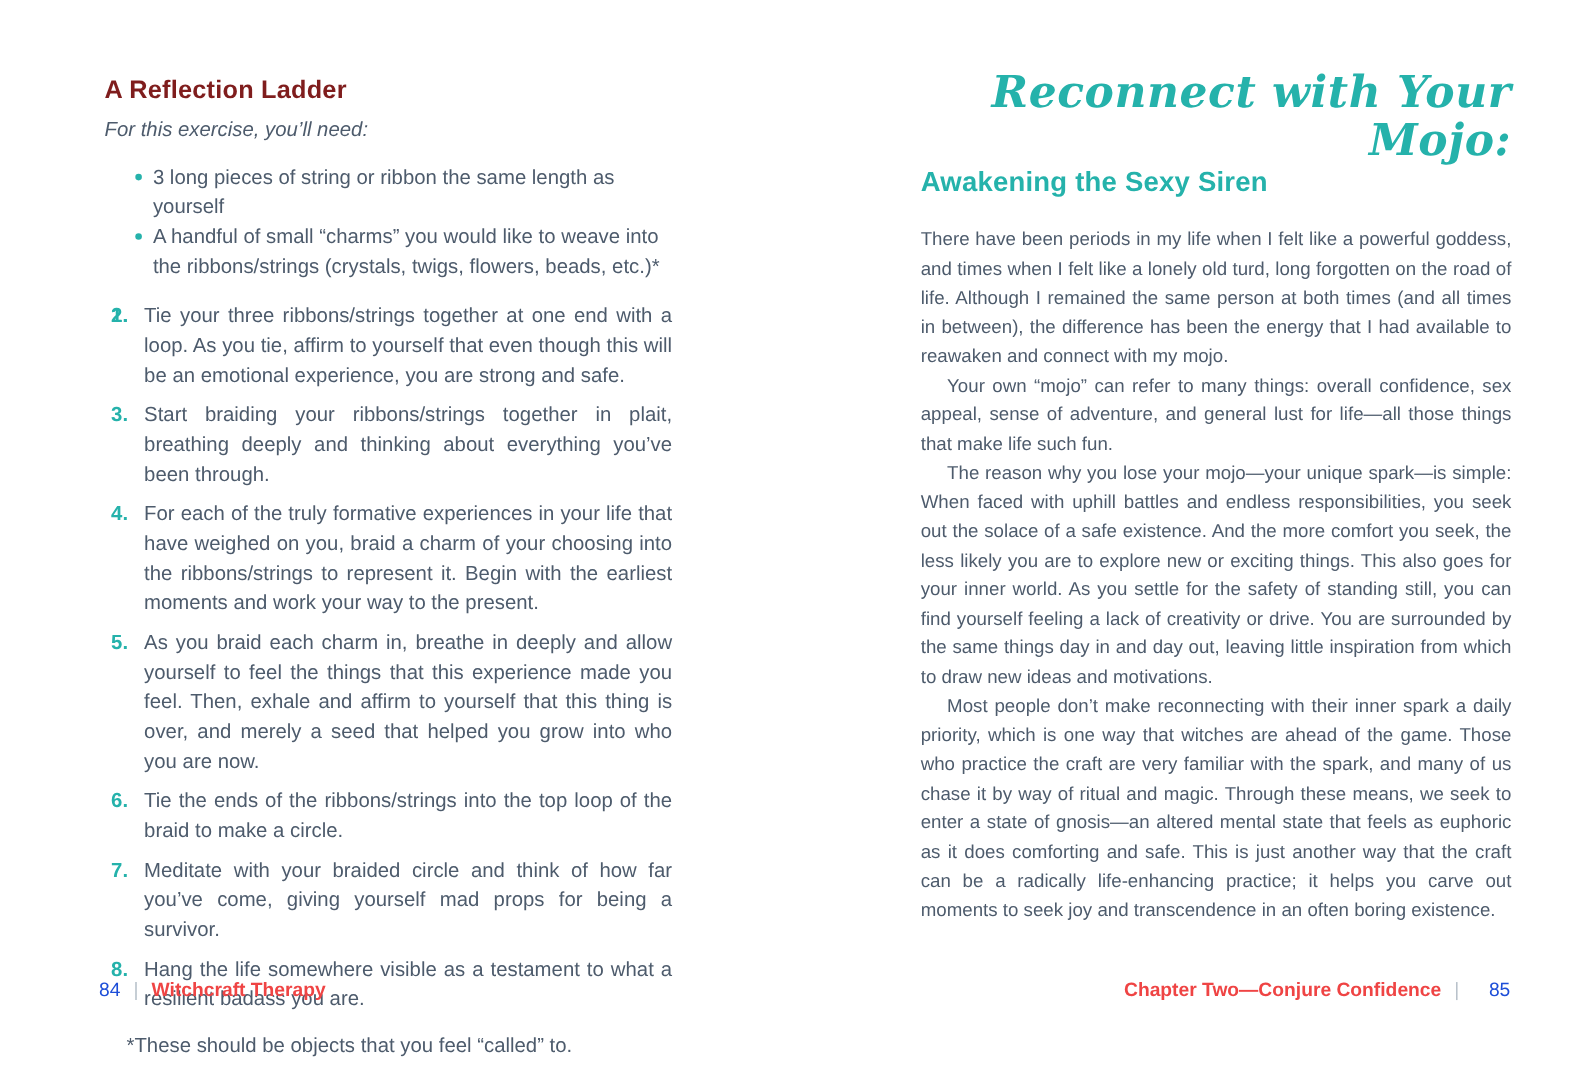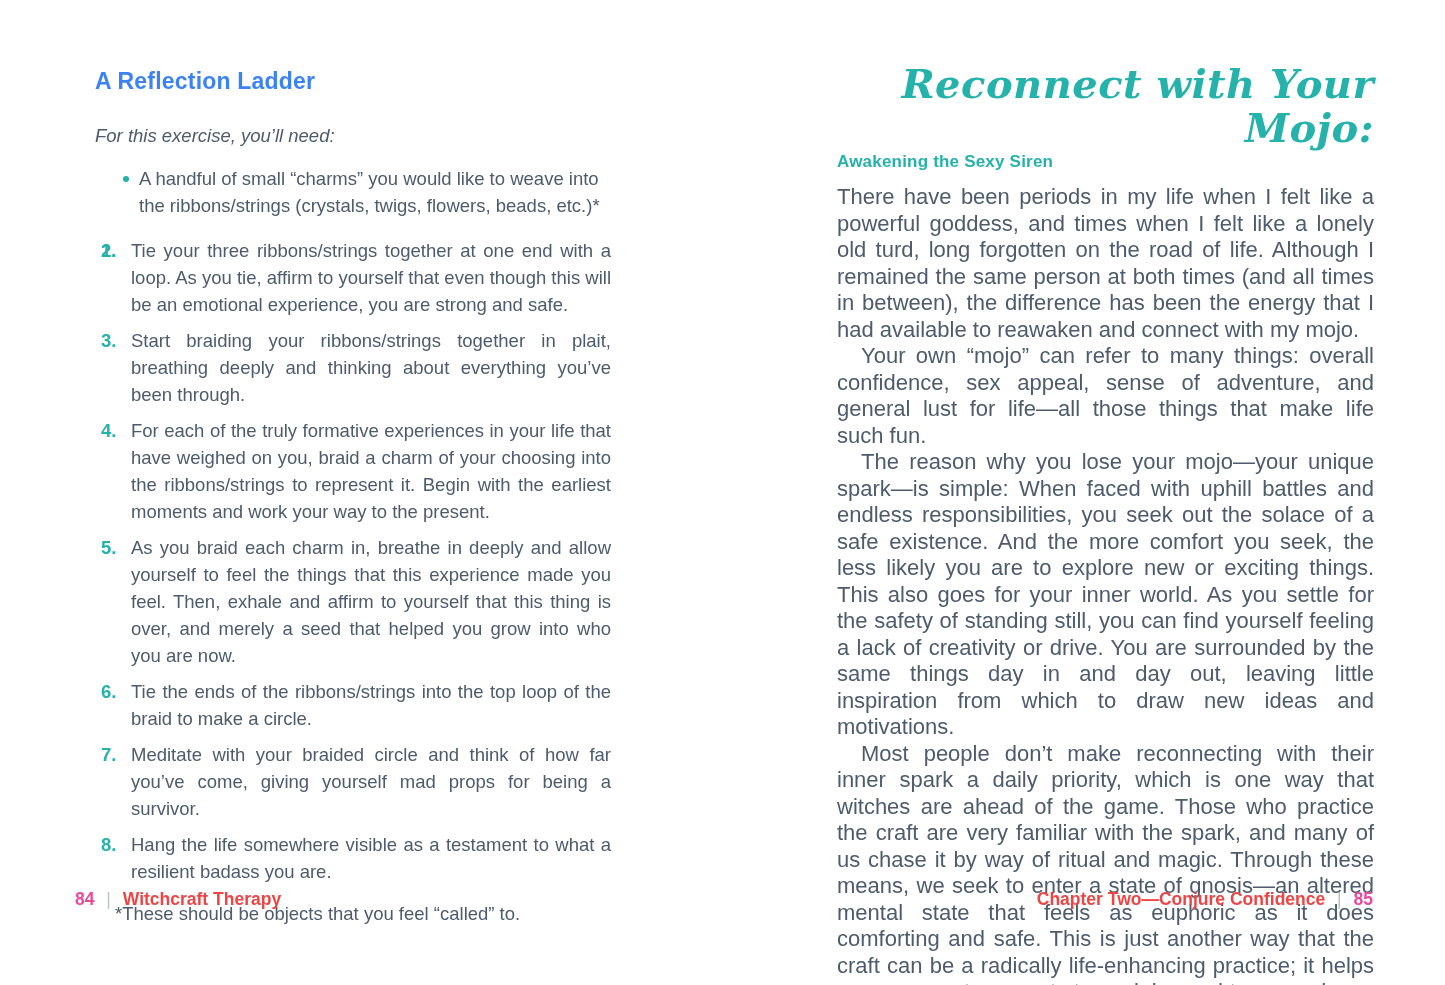--- a/index.html
+++ b/index.html
@@ -18,24 +18,24 @@
   }
 
   
   .page-left {
     position: absolute;
     left: 95px;
     top: 68px;
     width: 516px;
   }
   .section-title {
-    margin: 0 0 28px 0;
+    margin: 0 0 10px 0;
     font-size: 23px;
     font-weight: bold;
-    color: #3b82f6;
+    color: #7f1d1d;
     letter-spacing: 0.2px;
   }
   .intro {
     margin: 0 0 16px 0;
     font-size: 18.5px;
     line-height: 26px;
     font-style: italic;
   }
   .materials {
     list-style: none;
@@ -96,47 +96,48 @@
     font-family: "DejaVu Serif", serif;
     font-style: italic;
     font-weight: bold;
     font-size: 40px;
     line-height: 44px;
     color: #25b2ab;
     letter-spacing: 0.5px;
     text-align: right;
   }
   .subtitle {
-    margin: 2px 0 12px 0;
-    font-size: 17px;
+    margin: 2px 0 24px 0;
+    font-size: 25px;
     font-weight: bold;
     color: #25b2ab;
     letter-spacing: 0.2px;
   }
   .body-para {
     margin: 0;
-    font-size: 22px;
+    font-size: 17px;
     line-height: 26.5px;
     text-align: justify;
   }
   .body-para.indent {
     text-indent: 24px;
   }
 
   
   .footer {
     position: absolute;
     top: 889px;
     font-size: 17.5px;
   }
   .footer-left  { left: 75px; }
   .footer-right { right: 72px; text-align: left; }
   .footer .pagenum {
-    color: #ec4899;
-    font-weight: bold;
+    color: #1d4ed8;
+    font-weight: normal;
+    margin-left: 15px;
   }
   .footer .sep {
     color: #b9c2cb;
     padding: 0 7px;
     font-weight: normal;
   }
   .footer .runhead {
     font-weight: bold;
     color: #ef4444;
   }
@@ -144,20 +145,24 @@
 </head>
 <body>
 
 <div class="spread">
 
   <div class="page-left">
     <h2 class="section-title">A Reflection Ladder</h2>
     <p class="intro">For this exercise, you’ll need:</p>
 
     <ul class="materials">
+      <li>
+        <span class="dot"></span>
+        <span>3 long pieces of string or ribbon the same length as yourself</span>
+      </li>
       <li>
         <span class="dot"></span>
         <span>A handful of small “charms” you would like to weave into the ribbons/strings (crystals, twigs, flowers, beads, etc.)*</span>
       </li>
     </ul>
 
     <ol class="steps">
       <li>
         <span class="num">1.</span>
       </li>

